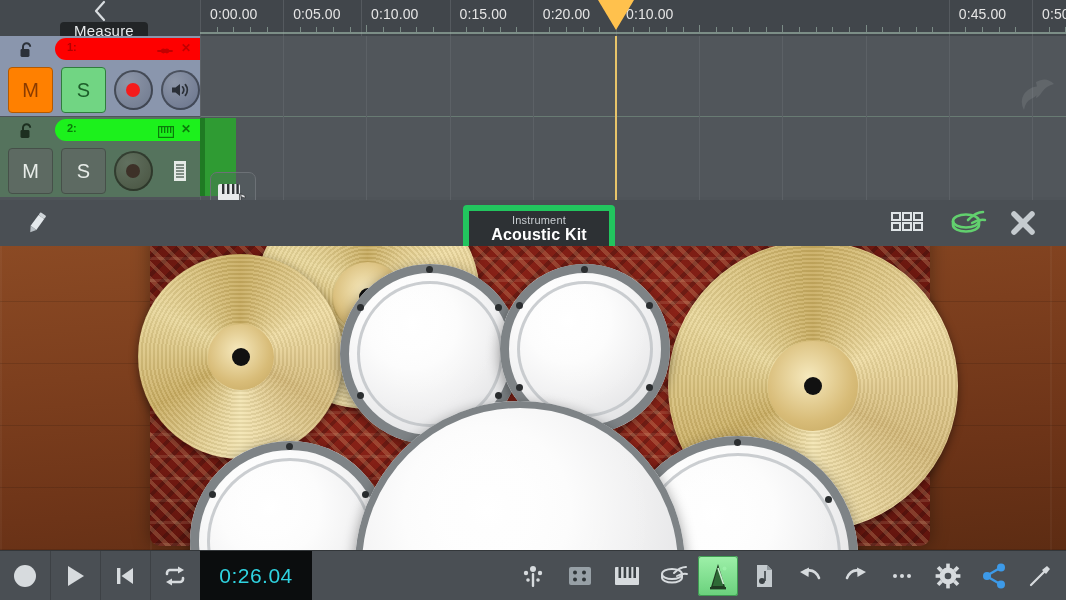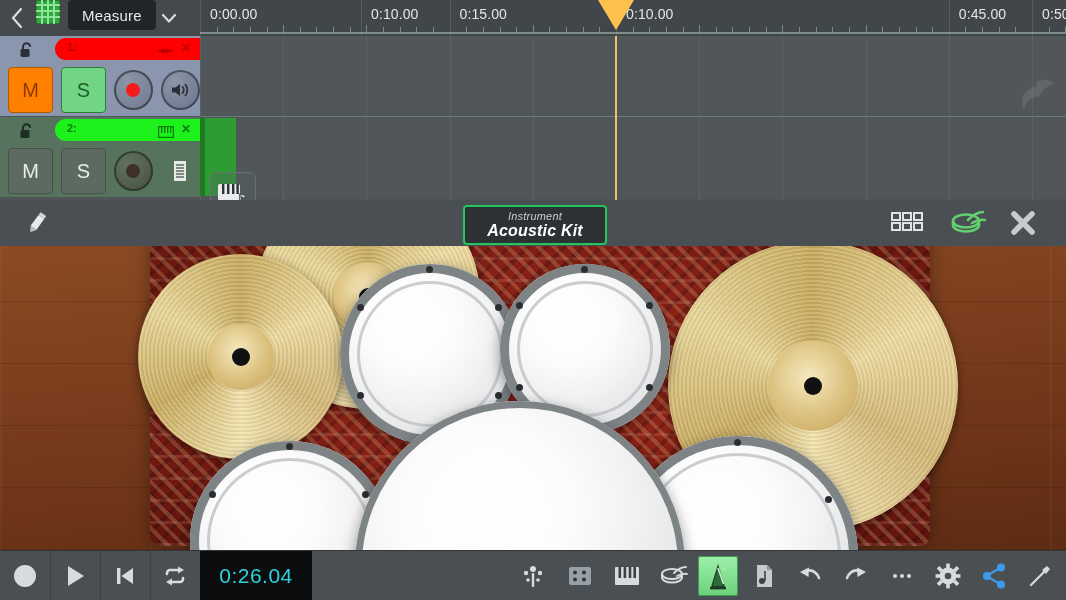--- a/index.html
+++ b/index.html
@@ -7,21 +7,21 @@
     width:1066px;height:600px;overflow:hidden;
     font-family:"Liberation Sans", sans-serif;
     background:#3e4347;
     -webkit-font-smoothing:antialiased;
   }
   .app{position:relative;width:1066px;height:600px;}
 
   
   .topbar{position:absolute;left:0;top:0;width:1066px;height:36px;background:#3d4247;}
   .tb-left{position:absolute;left:0;top:0;width:200px;height:36px;background:#44494e;
-           display:flex;}
+           display:flex;align-items:center;flex-direction:column;}
   .back-chevron{width:34px;height:36px;display:flex;align-items:center;justify-content:center;cursor:pointer;}
   .back-chevron svg{display:block;}
   .grid-btn{width:24px;height:24px;margin-left:2px;border-radius:2px;
             background:#2fa63a;position:relative;overflow:hidden;cursor:pointer;
             box-shadow:inset 0 0 0 1px rgba(0,0,0,.25);}
   .grid-btn i{position:absolute;background:#8ee39a;}
   .measure-chip{margin-left:8px;height:30px;background:#222527;border-radius:4px;
                 display:flex;align-items:center;padding:0 14px;cursor:pointer;}
   .measure-chip span{color:#e8eaec;font-size:15px;letter-spacing:.2px;}
   .caret{width:26px;height:36px;display:flex;align-items:center;justify-content:center;cursor:pointer;}
@@ -96,21 +96,21 @@
           border-top:30px solid #ffc14d;cursor:pointer;}
 
   
   .watermark{position:absolute;right:6px;top:34px;opacity:.10;}
 
   
   .instbar{position:absolute;left:0;top:200px;width:1066px;height:46px;background:#4a4f54;
            border-bottom:1px solid #2f3337;}
   .pencil{position:absolute;left:24px;top:10px;cursor:pointer;}
   .instchip{position:absolute;left:463px;top:5px;width:140px;height:36px;background:#2d3134;
-            border:2px solid #22c55e;border-radius:4px;text-align:center;cursor:pointer;font-style:italic;}
+            border:6px solid #22c55e;border-radius:4px;text-align:center;cursor:pointer;}
   .instchip .lbl{color:#c8cdd1;font-size:11px;margin-top:3px;letter-spacing:.2px;}
   .instchip .val{color:#ffffff;font-size:16px;font-weight:bold;margin-top:0px;letter-spacing:.2px;}
   .ib-icon{position:absolute;top:7px;cursor:pointer;display:flex;align-items:center;justify-content:center;}
 
   
   .stage{position:absolute;left:0;top:246px;width:1066px;height:304px;overflow:hidden;
          background:#7a3a1c;}
   .floor{position:absolute;inset:0;
     background:
       repeating-linear-gradient(0deg, rgba(0,0,0,.12) 0px, rgba(0,0,0,.12) 1px, rgba(0,0,0,0) 1px, rgba(0,0,0,0) 62px),
@@ -248,25 +248,31 @@
           <i style="left: 782.08px;"></i>
           <i style="left: 798.72px;"></i>
           <i style="left: 815.36px;"></i>
           <i style="left: 832px; height: 7px;"></i>
           <i style="left: 848.64px;"></i>
           <i style="left: 865.28px;"></i>
         </div>
     <div class="seg" style="left: 0px; width: 83.2px;">
           <span>0:00.00</span>
         </div>
+        <div class="seg" style="left: 83.2px; width: 83.2px;">
+          <span>0:05.00</span>
+        </div>
         <div class="seg" style="left: 161px; width: 83.2px;">
           <span>0:10.00</span>
         </div>
         <div class="seg" style="left: 249.6px; width: 83.2px;">
           <span>0:15.00</span>
+        </div>
+        <div class="seg" style="left: 332.8px; width: 83.2px;">
+          <span>0:20.00</span>
         </div>
         <div class="seg" style="left: 416px; width: 83.2px;">
           <span>0:10.00</span>
         </div>
         <div class="seg" style="left: 748.8px; width: 83.2px;">
           <span>0:45.00</span>
         </div>
         <div class="seg" style="left: 832px; width: 83.2px;">
           <span>0:50.00</span>
         </div>

